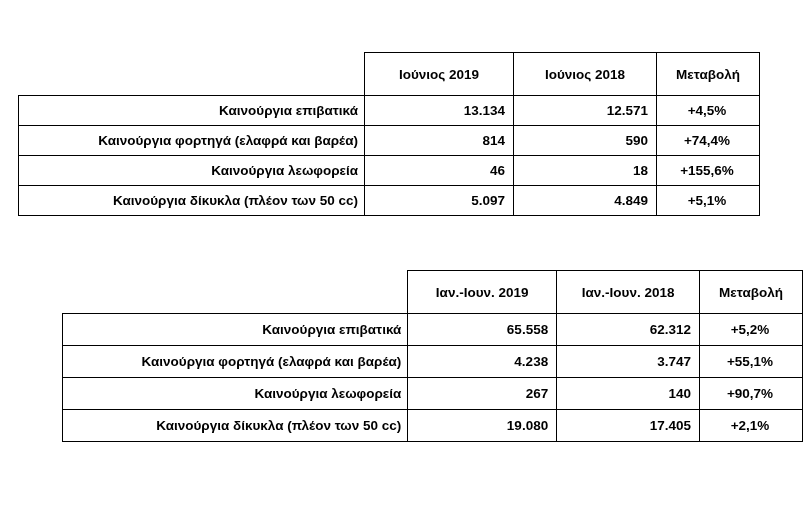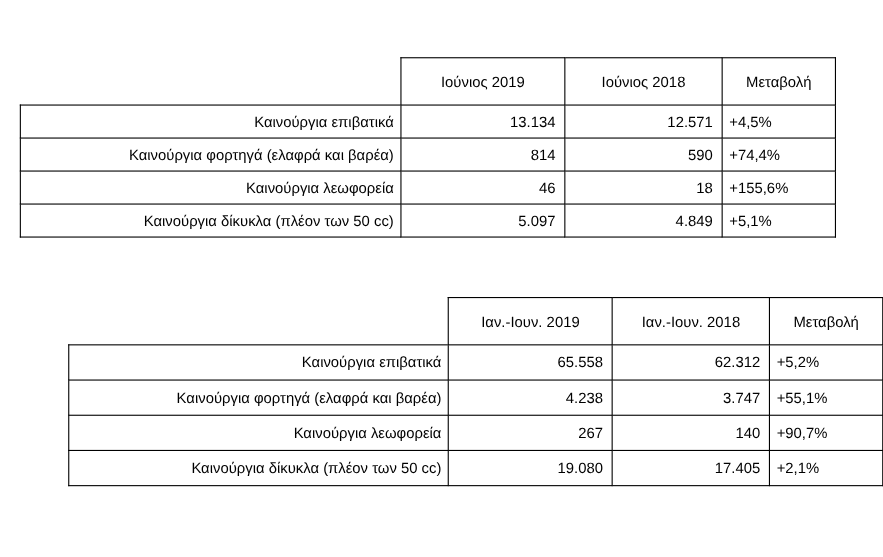--- a/index.html
+++ b/index.html
@@ -34,21 +34,21 @@
   }
   table.data col.c-label { width: 346px; }
   table.data col.c-v1 { width: 149px; }
   table.data col.c-v2 { width: 143px; }
   table.data col.c-v3 { width: 103px; }
 
   table.data th, table.data td {
     border: 1px solid #000000;
     padding: 0 6px;
     vertical-align: middle;
-    font-weight: normal;
+    font-weight: bold;
     background: #ffffff;
   }
 
   
   table.data thead th.blank {
     border: 0 none;
     background: transparent;
   }
   table.data thead th {
     height: 42px;
@@ -59,21 +59,21 @@
     height: 29px;
   }
   table.data tbody td.label {
     text-align: right;
   }
   table.data tbody td.num {
     text-align: right;
     padding-right: 8px;
   }
   table.data tbody td.chg {
-    text-align: left;
+    text-align: center;
     padding-right: 8px;
   }
   #table-2-wrap table.data tbody td {
     height: 31px;
   }
 </style>
 </head>
 <body>
 
 <div class="page">

